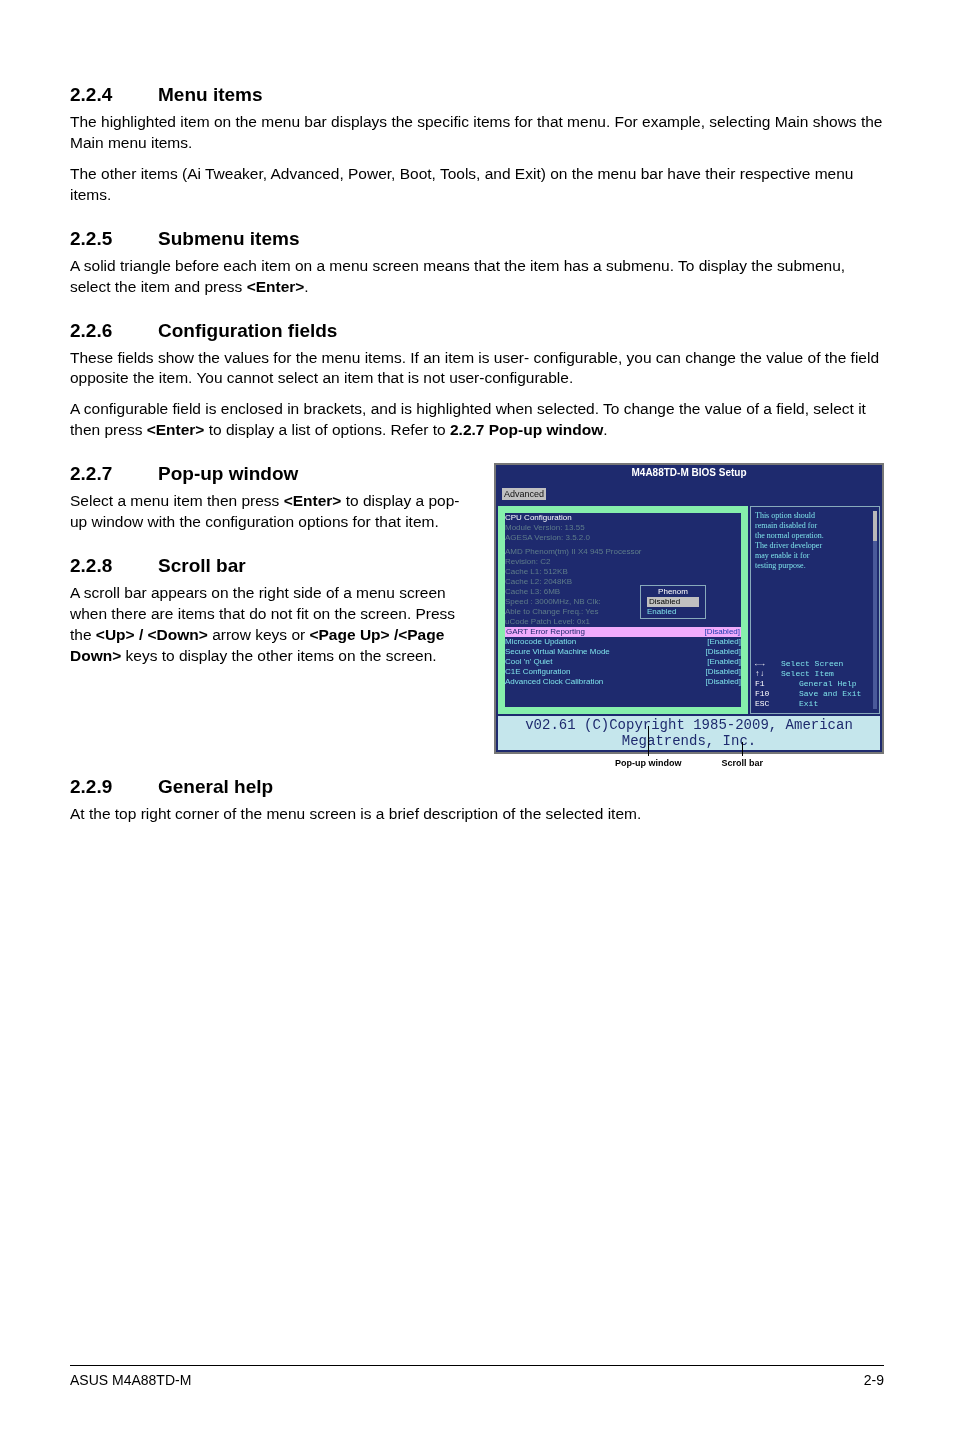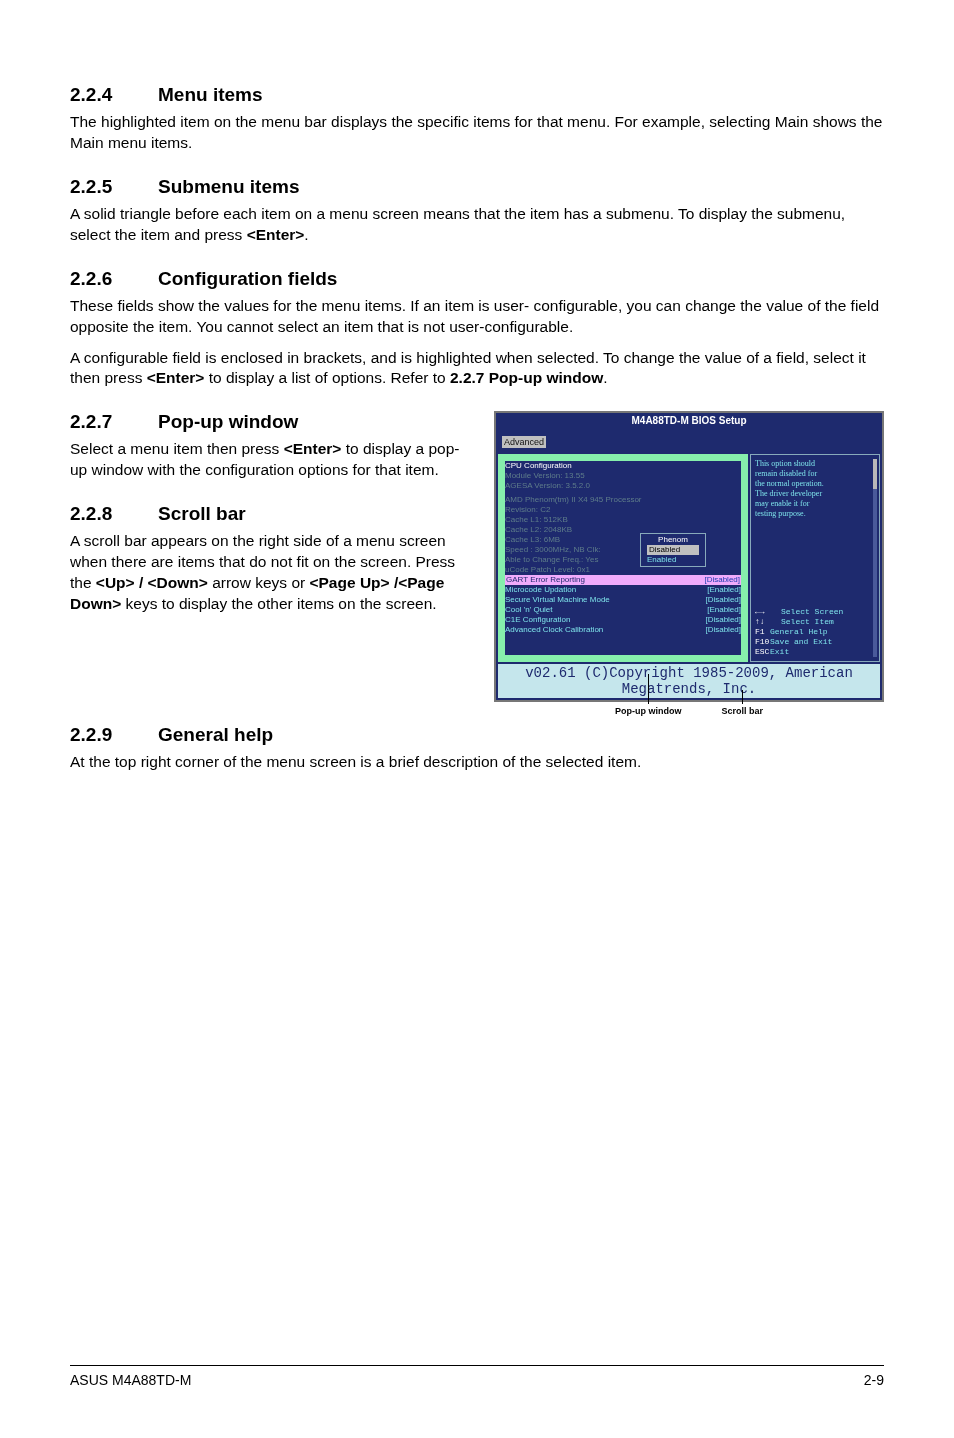--- a/index.html
+++ b/index.html
@@ -89,21 +89,21 @@
     color: #7de0e8;
     line-height: 1.25;
     position: relative;
   }
   .bios-right .help { color: #7de0e8; font-family: Liberation Serif, serif; }
   .bios-right .nav {
     position: absolute;
     bottom: 4px; left: 4px; right: 4px;
   }
   .nav-row { display: flex; }
-  .nav-row .k { color: #fff; width: 15px; }
+  .nav-row .k { color: #fff; width: 44px; }
   .nav-row .d { color: #7de0e8; }
   .arrows {
     color: #fff;
     display:inline-block;
     width:26px;
   }
   .bios-footer {
     background: #c5e6ec;
     color: #1e2a6e;
     font-family: "Courier New", monospace;
@@ -160,20 +160,21 @@
   }
 </style>
 </head>
 <body>
 
 <div class="section">
   <div class="heading">
     <span class="hnum">2.2.4</span><span>Menu items</span>
   </div>
   <p class="para">The highlighted item on the menu bar displays the specific items for that menu. For example, selecting Main shows the Main menu items.</p>
+  <p class="para">The other items (Ai Tweaker, Advanced, Power, Boot, Tools, and Exit) on the menu bar have their respective menu items.</p>
 </div>
 
 <div class="section">
   <div class="heading">
     <span class="hnum">2.2.5</span><span>Submenu items</span>
   </div>
   <p class="para">
     <span>A solid triangle before each item on a menu screen means that the item has a submenu. To display the submenu, select the item and press </span><span class="bold">&lt;Enter&gt;</span><span>.</span>
   </p>
 </div>

